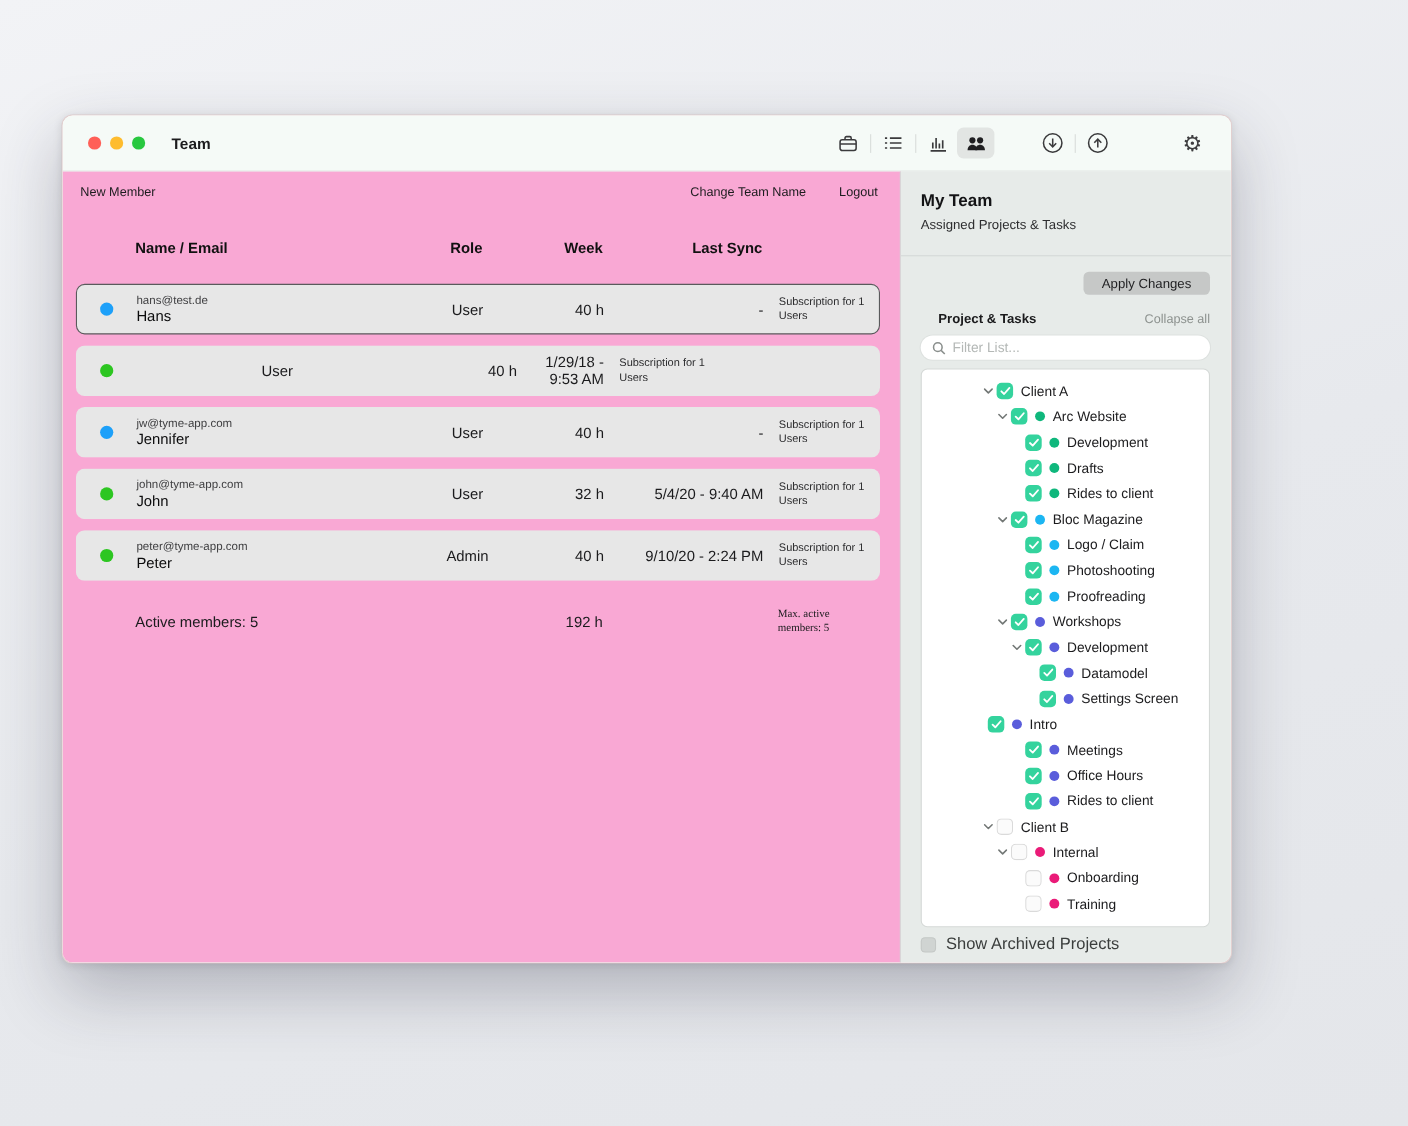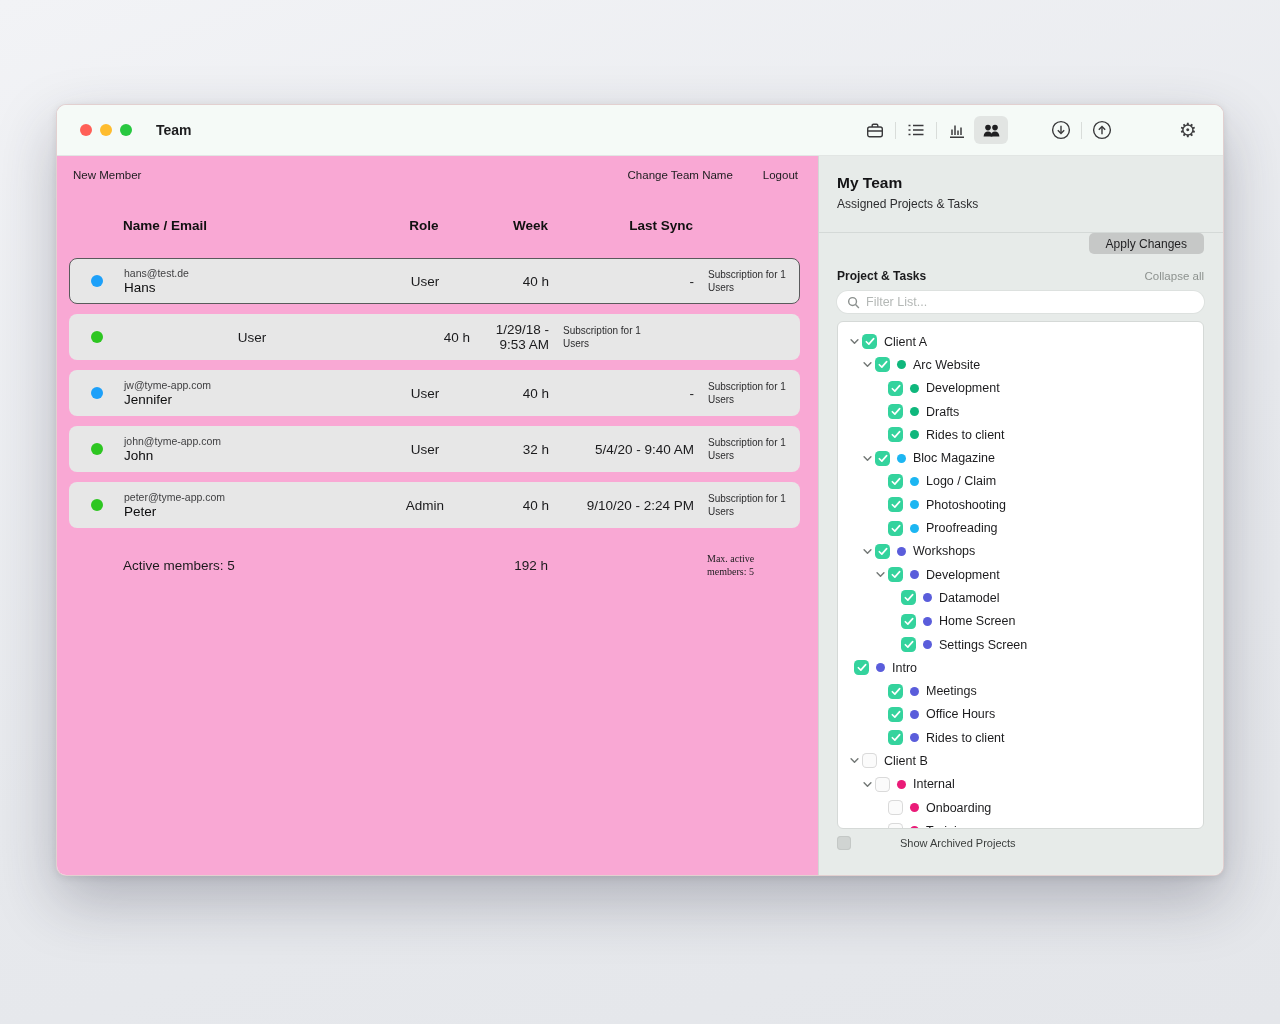--- a/index.html
+++ b/index.html
@@ -3,21 +3,21 @@
 <meta charset="utf-8">
 <style>
   * { margin:0; padding:0; box-sizing:border-box; }
   html,body { width:1280px; height:1024px; overflow:hidden; }
   body {
     font-family:"Liberation Sans","DejaVu Sans",sans-serif;
     background:linear-gradient(160deg,#f2f3f6 0%,#e7e9ed 55%,#e4e6ea 100%);
     position:relative; color:#1b1b1d;
   }
   .window {
-    position:absolute; left:56px; top:104px; width:1168px; height:772px;
+    position:absolute; left:56px; top:104px; width:1064px; height:772px;
     border-radius:10px; background:#fff; overflow:hidden;
     box-shadow:0 25px 60px rgba(40,40,60,.28), 0 2px 8px rgba(0,0,0,.10);
     border:1px solid rgba(190,150,150,.45);
     display:flex; flex-direction:column;
   }
   
   .titlebar {
     height:51px; flex:0 0 51px; background:#f5faf7;
     border-bottom:1px solid #e2e6e4;
     display:flex; align-items:center; padding:0 18px 0 23px;
@@ -69,56 +69,56 @@
   .m-sub { padding-left:14px; font-size:10px; line-height:1.3; color:#2c2c2e; max-width:96px; }
   .summary { margin-top:24px; }
   .s-active { grid-column:2; font-size:13.5px; }
   .s-week { grid-column:4; text-align:right; font-size:13.5px; }
   .s-max { grid-column:6; padding-left:14px; font-size:10px; line-height:1.3; max-width:82px;font-family:Liberation Serif, serif; }
   
   .sidebar { flex:1; background:#e7ebe9; display:flex; flex-direction:column; padding:0 19px 0 18px; min-height:0; }
   .sb-title { margin-top:18px; font-size:15.5px; font-weight:700; color:#141416; }
   .sb-subtitle { margin-top:5px; font-size:12px; color:#2d2d2f; }
   .sb-divider { margin:21px -19px 0 -18px; height:1px; background:#d4d9d7; }
-  .apply-row { display:flex; justify-content:flex-end; }
+  .apply-row { margin-top:14px; display:flex; justify-content:flex-end; }
   .apply-btn {
     background:#c6c8c7; border:none; border-radius:5px; height:21px; padding:0 17px;
     font-size:12px; color:#1f1f21; font-family:inherit;
   }
-  .section-row { margin-top:15px; display:flex; align-items:baseline; }
+  .section-row { margin-top:15px; display:flex; align-items:baseline;margin-left:16px; }
   .section-label { font-size:12px; font-weight:700; color:#1a1a1c; }
   .collapse-link { margin-left:auto; font-size:11.5px; color:#8d928f; }
   .filter-box {
     margin-top:8px; height:22px; background:#fff; border-radius:11px;
     display:flex; align-items:center; padding:0 10px; gap:6px;
     box-shadow:0 0 0 1px rgba(0,0,0,.04);
   }
   .filter-input {
     border:none; outline:none; background:transparent; flex:1;
     font-size:12.5px; color:#333; font-family:inherit;
   }
   .filter-input::placeholder { color:#b4b8b6; }
   .tree-panel {
     margin-top:8px; height:508px; background:#fff; border:1px solid #d5d9d7;
     border-radius:6px; overflow:hidden; padding:8px 0 0 0;
   }
-  .tree-row { height:23.3px; display:flex; align-items:center; }
+  .tree-row { height:23.3px; display:flex; align-items:center;margin-left:44px; }
   .chev-slot { width:16px; flex:0 0 16px; display:flex; align-items:center; justify-content:center; }
   .checkbox {
     width:15px; height:15px; border-radius:4.5px; flex:0 0 15px;
     display:flex; align-items:center; justify-content:center;
   }
   .checkbox.checked { background:#34d39d; }
   .checkbox.unchecked { background:#fbfbfb; box-shadow:inset 0 0 0 1px #dadada; }
   .t-dot { width:9px; height:9px; border-radius:50%; margin-left:7px; flex:0 0 9px; }
   .t-dot.hidden { visibility:hidden; width:0; flex:0 0 0; margin:0; }
   .t-label { margin-left:7px; font-size:12.5px; color:#1c1c1e; white-space:nowrap; }
   .archived-row { margin-top:7px; display:flex; align-items:center; gap:9px; }
   .archived-box { width:14px; height:14px; border-radius:4px; background:#d0d4d2; box-shadow:inset 0 0 0 1px #c4c8c6; }
-  .archived-label { font-size:11px; color:#3b3e3d;margin-left:40px; }
+  .archived-label { font-size:15px; color:#3b3e3d; }
   svg { display:block; }
 </style>
 </head>
 <body>
 
 <div class="window">
 
   <div class="titlebar">
     <div class="traffic">
       <span class="tl-close"></span>
@@ -465,34 +465,20 @@
     </span>
     <span class="checkbox checked">
       <svg class="check-glyph" width="10" height="9" viewBox="0 0 12 10" fill="none" stroke="#ffffff" stroke-width="2" stroke-linecap="round" stroke-linejoin="round">
         <path d="M1.6 5.3 4.6 8.2 10.4 1.6"></path>
       </svg>
     </span>
     <span class="t-dot" style="background: rgb(90, 93, 219);"></span>
     <span class="t-label">Datamodel</span>
   </div>
 
-  <div class="tree-row" style="padding-left: 47px;">
-    <span class="chev-slot">
-      <svg width="9" height="7" viewBox="0 0 10 7" fill="none" stroke="#737876" stroke-width="1.6" stroke-linecap="round" stroke-linejoin="round" style="visibility: hidden;">
-        <path d="M1.2 1.6 5 5.4 8.8 1.6"></path>
-      </svg>
-    </span>
-    <span class="checkbox checked">
-      <svg class="check-glyph" width="10" height="9" viewBox="0 0 12 10" fill="none" stroke="#ffffff" stroke-width="2" stroke-linecap="round" stroke-linejoin="round">
-        <path d="M1.6 5.3 4.6 8.2 10.4 1.6"></path>
-      </svg>
-    </span>
-    <span class="t-dot" style="background: rgb(90, 93, 219);"></span>
-    <span class="t-label">Home Screen</span>
-  </div>
 
   <div class="tree-row" style="padding-left: 47px;">
     <span class="chev-slot">
       <svg width="9" height="7" viewBox="0 0 10 7" fill="none" stroke="#737876" stroke-width="1.6" stroke-linecap="round" stroke-linejoin="round" style="visibility: hidden;">
         <path d="M1.2 1.6 5 5.4 8.8 1.6"></path>
       </svg>
     </span>
     <span class="checkbox checked">
       <svg class="check-glyph" width="10" height="9" viewBox="0 0 12 10" fill="none" stroke="#ffffff" stroke-width="2" stroke-linecap="round" stroke-linejoin="round">
         <path d="M1.6 5.3 4.6 8.2 10.4 1.6"></path>

